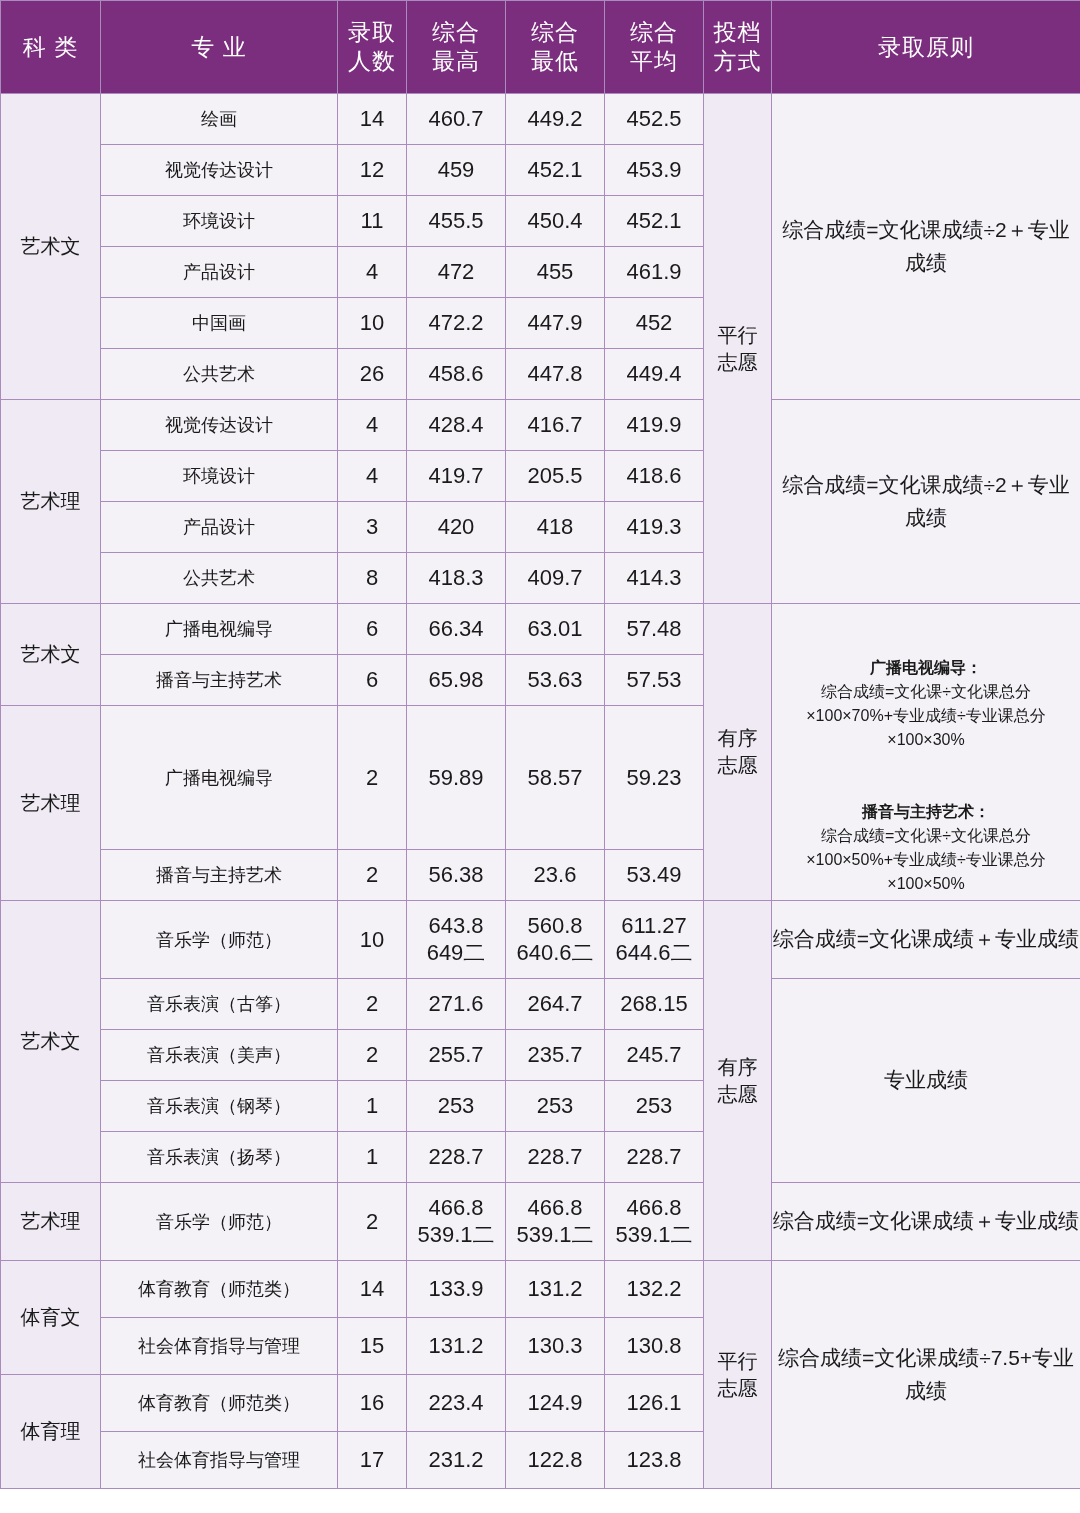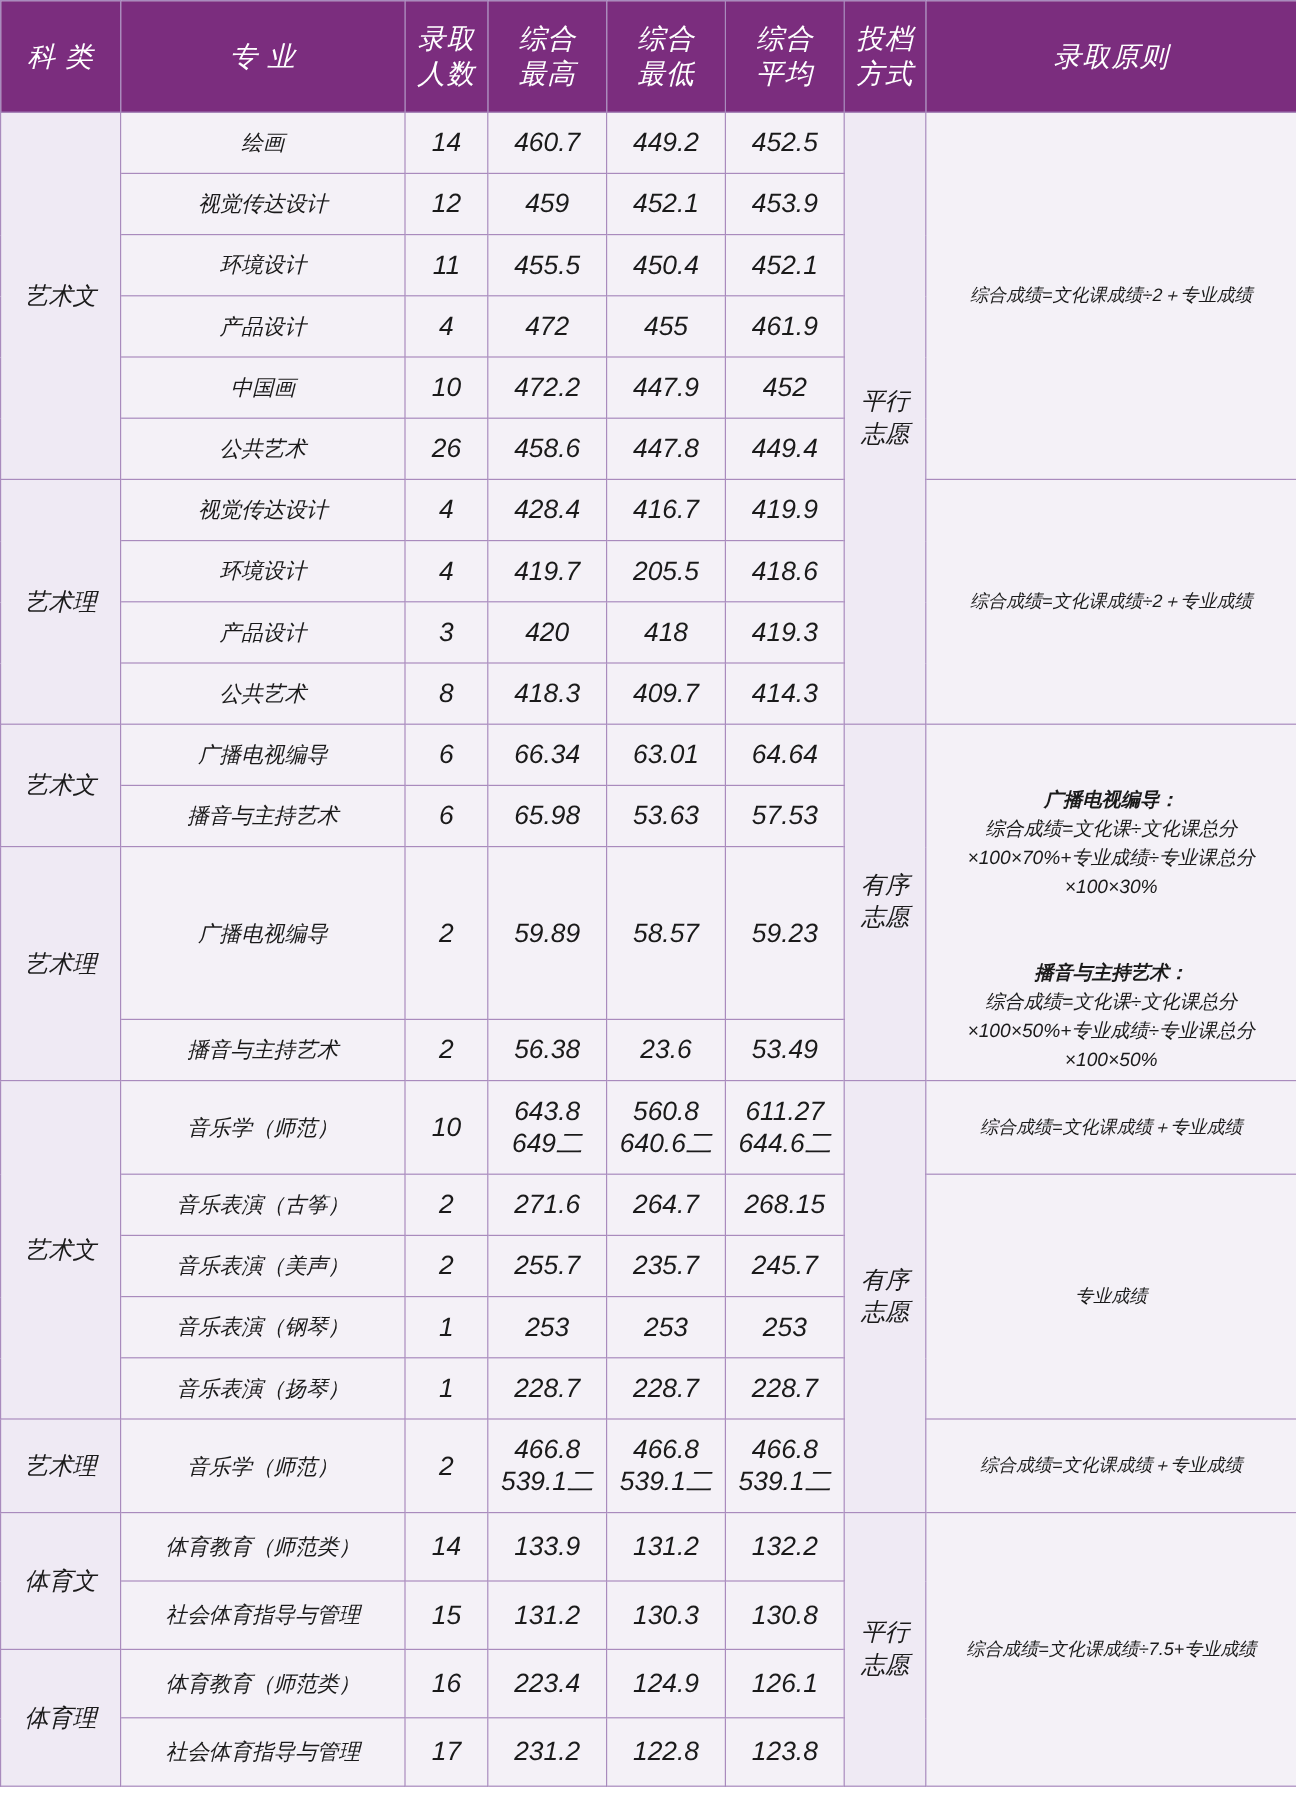--- a/index.html
+++ b/index.html
@@ -11,21 +11,20 @@
     width: 1080px;
     height: 1513px;
     font-family: "Liberation Sans", "DejaVu Sans", sans-serif;
     color: #1a1a1a;
     overflow: hidden;
   }
   table.score-table {
     border-collapse: collapse;
     width: 1080px;
     table-layout: fixed;
-    font-style: italic;
   }
   table.score-table td, table.score-table th {
     border: 1px solid #a98bbd;
     text-align: center;
     vertical-align: middle;
     background: #f1ecf5;
     font-weight: normal;
     padding: 0;
   }
   thead th {
@@ -51,21 +50,21 @@
   td.num {
     font-size: 22px;
     background: #f4f1f7 !important;
   }
   td.mode {
     font-size: 20px;
     background: #efeaf4 !important;
     line-height: 1.35;
   }
   td.rule {
-    font-size: 15px;
+    font-size: 21px;
     background: #f4f1f7 !important;
     line-height: 1.55;
     padding: 6px 14px;
   }
   td.rule.small {
     font-size: 16px;
     line-height: 1.5;
     padding: 4px 10px;
   }
   .rule-title {
@@ -220,21 +219,21 @@
       <td class="num">409.7</td>
       <td class="num">414.3</td>
     </tr>
 
     <tr>
       <td class="cat" rowspan="2">艺术文</td>
       <td class="major">广播电视编导</td>
       <td class="num">6</td>
       <td class="num">66.34</td>
       <td class="num">63.01</td>
-      <td class="num">64.64</td>
+      <td class="num">57.48</td>
       <td class="mode" rowspan="4">
         <div>有序</div>
         <div>志愿</div>
       </td>
       <td class="rule small" rowspan="4">
         <span class="rule-title">广播电视编导：</span>
         <span>综合成绩=文化课÷文化课总分×100×70%+专业成绩÷专业课总分×100×30%</span>
         <span class="rule-title">播音与主持艺术：</span>
         <span>综合成绩=文化课÷文化课总分×100×50%+专业成绩÷专业课总分×100×50%</span>
       </td>

